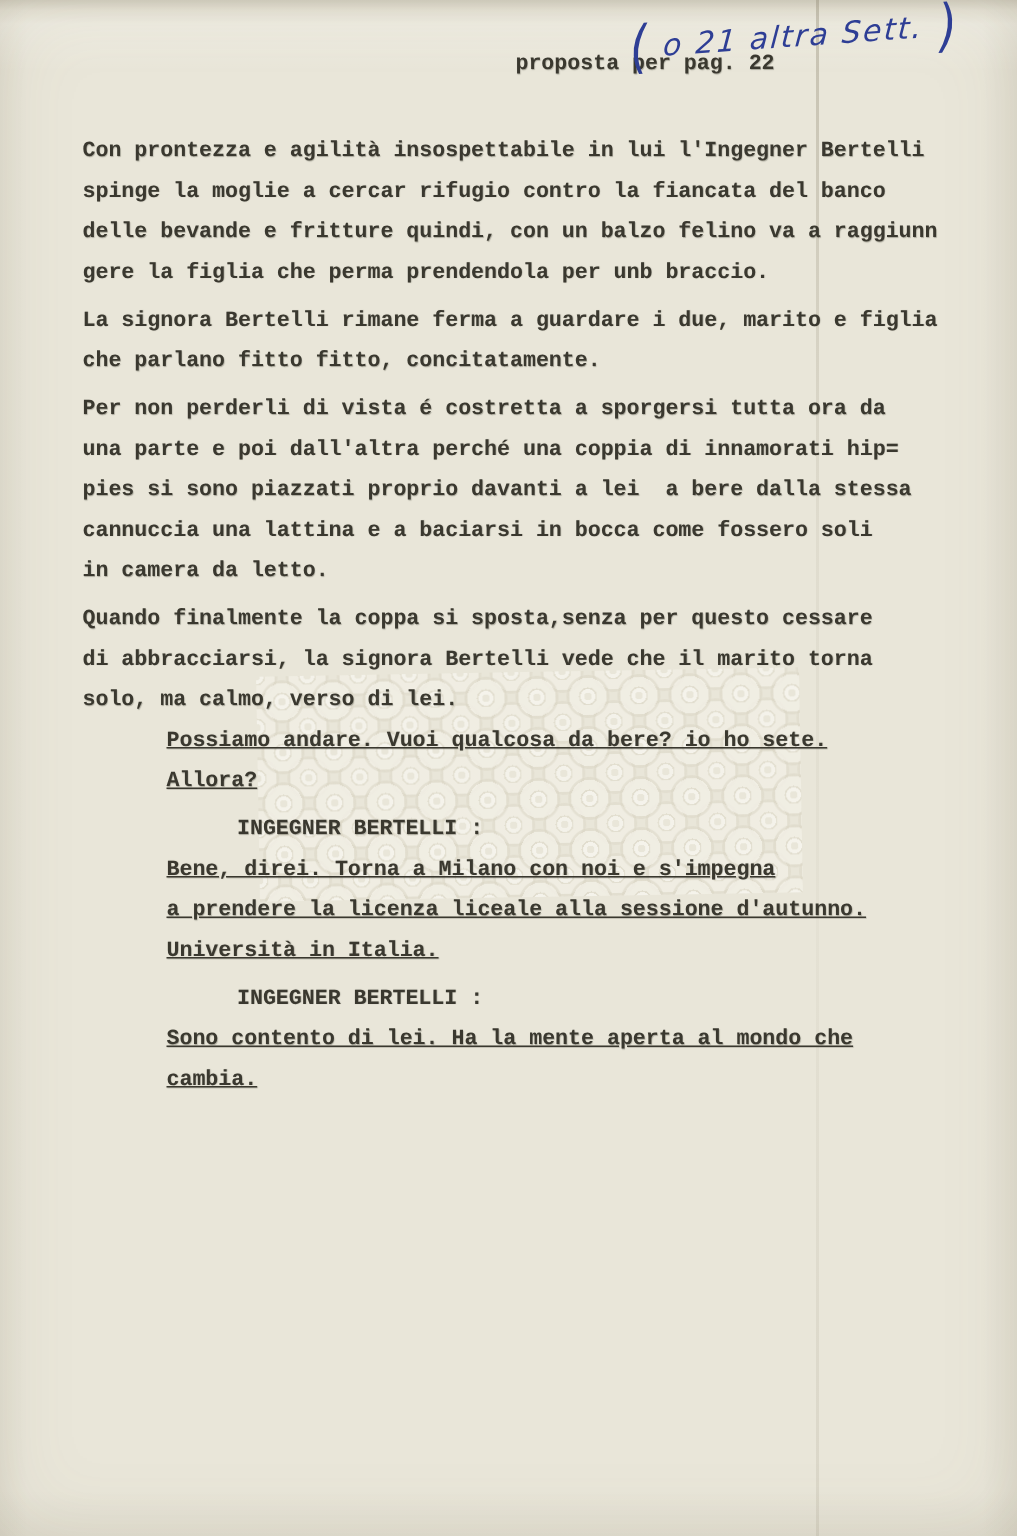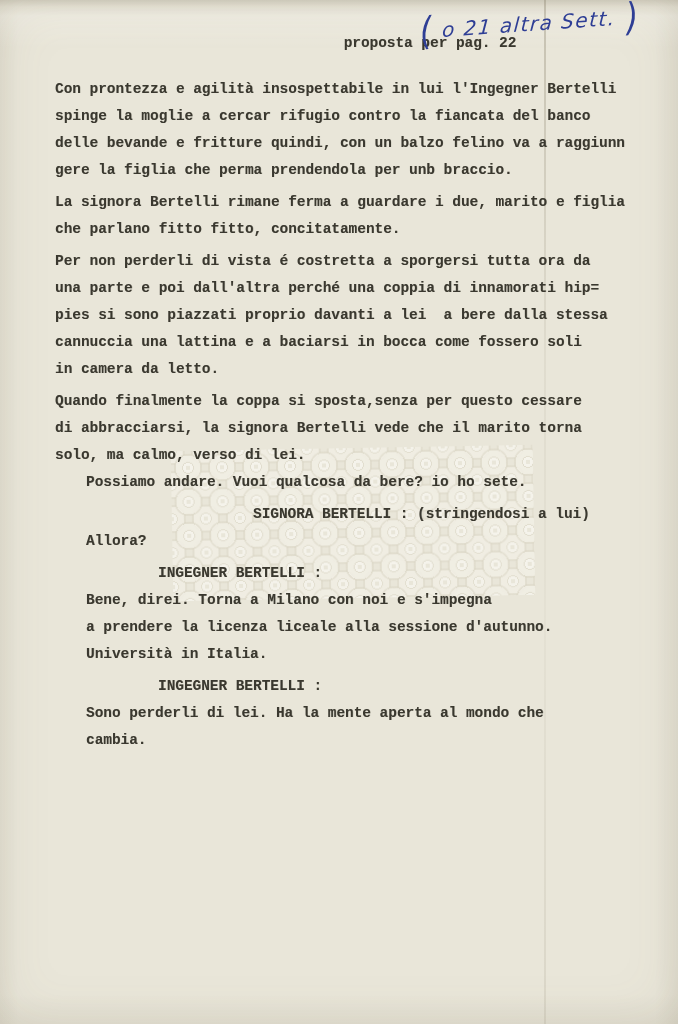--- a/index.html
+++ b/index.html
@@ -43,22 +43,22 @@
     font-size: 14.4px;
     font-weight: 700;
     line-height: 27px;
     white-space: pre-wrap;
     letter-spacing: 0;
     color: #3a382f;
     text-shadow: 0.4px 0.4px 0.6px rgba(58,56,47,.35);
   }
   .header-row { margin-left: 177px; text-align: center; }
   .mt    { margin-top: 5px; }
-  .mt-lg { margin-top: 19px; }
-  .speech   { margin-left: 31px; }
+  .mt-lg { margin-top: 31px; }
+  .speech   { margin-left: 56px; text-decoration: underline; }
   .speaker-1 { margin-left: 177px; }
   .speaker-2 { margin-left: 198px; }
   .speaker-3 { margin-left: 103px; }
   .annotation {
     position: absolute;
     left: 418px; top: 4px;
     z-index: 3;
     transform: rotate(-4deg);
     color: #2e3e95;
     font-family: "DejaVu Sans", sans-serif;
@@ -110,27 +110,26 @@
 pies si sono piazzati proprio davanti a lei  a bere dalla stessa
 cannuccia una lattina e a baciarsi in bocca come fossero soli
 in camera da letto.</div>
     <div class="typed mt">Quando finalmente la coppa si sposta,senza per questo cessare
 di abbracciarsi, la signora Bertelli vede che il marito torna
 solo, ma calmo, verso di lei.</div>
 
     <div class="typed speech">Possiamo andare. Vuoi qualcosa da bere? io ho sete.</div>
 
 
-    <div class="typed mt speaker-2">SIGNORA BERTELLI : (stringendosi a lui)</div>
     <div class="typed speech">Allora?</div>
 
     <div class="typed mt speaker-3">INGEGNER BERTELLI :</div>
     <div class="typed speech">Bene, direi. Torna a Milano con noi e s'impegna
 a prendere la licenza liceale alla sessione d'autunno.
 Università in Italia.</div>
 
 
     <div class="typed mt speaker-3">INGEGNER BERTELLI :</div>
-    <div class="typed speech">Sono perderli di lei. Ha la mente aperta al mondo che
+    <div class="typed speech">Sono contento di lei. Ha la mente aperta al mondo che
 cambia.</div>
   </div>
 
 </div>
 
 </body></html>

